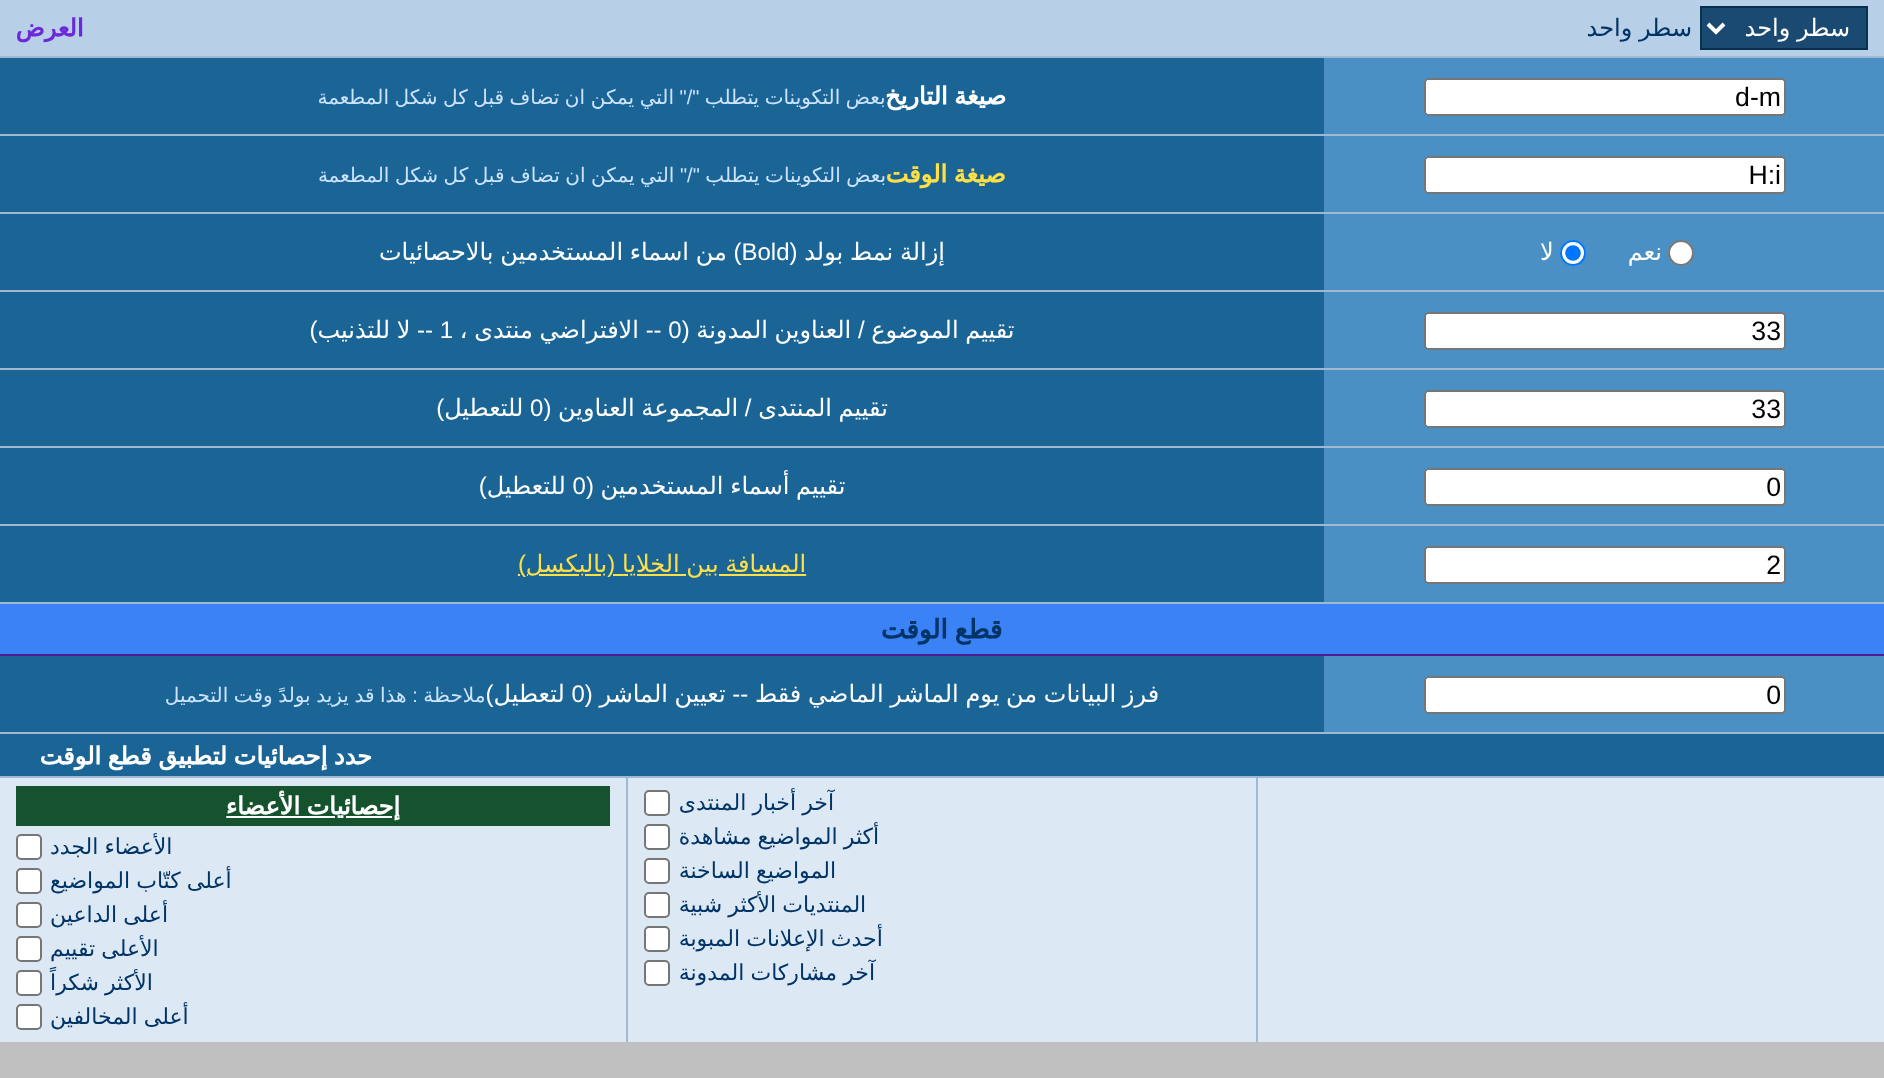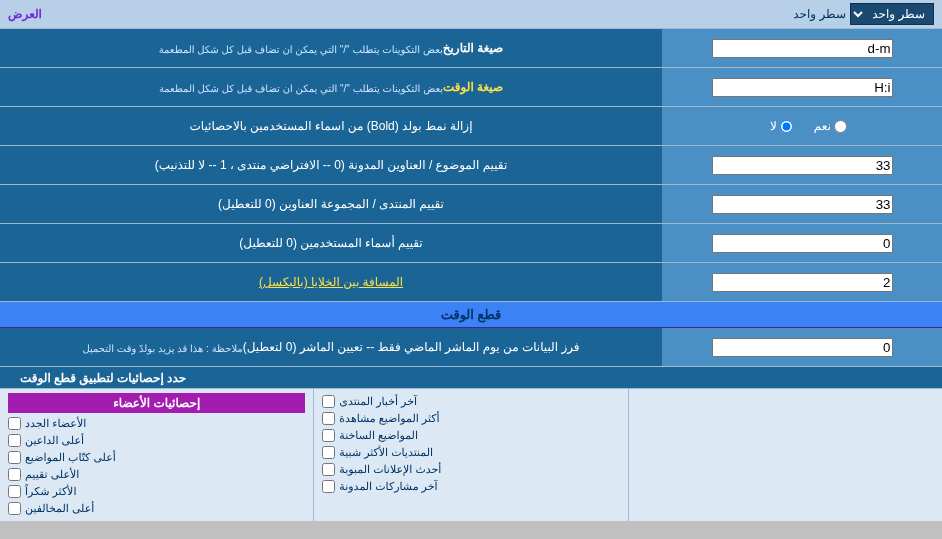--- a/index.html
+++ b/index.html
@@ -52,27 +52,28 @@
     }
     .checkboxes-columns {
       display: flex;
       background: #dce9f5;
     }
     .checkbox-col {
       flex: 1;
       padding: 4px 8px;
     }
     .checkbox-col-header {
-      background: #a21caf;
+      background: #14532d;
       color: white;
       text-align: center;
       padding: 3px 6px;
       font-size: 12px;
       font-weight: bold;
       margin-bottom: 2px;
+      text-decoration: underline;
     }
     .checkbox-item {
       display: flex;
       align-items: center;
       justify-content: flex-end;
       gap: 4px;
       padding: 2px 0;
       font-size: 11px;
       color: #003366;
     }
@@ -250,28 +251,28 @@
       </div>
     </div>
 
     <div class="checkbox-col">
       <div class="checkbox-col-header">إحصائيات الأعضاء</div>
       <div class="checkbox-item">
         <span>الأعضاء الجدد</span>
         <input type="checkbox" style="">
       </div>
       <div class="checkbox-item">
+        <span>أعلى كتّاب المواضيع</span>
+        <input type="checkbox" style="">
+      </div>
+      <div class="checkbox-item">
         <span>أعلى الداعين</span>
         <input type="checkbox" style="">
       </div>
       <div class="checkbox-item">
-        <span>أعلى كتّاب المواضيع</span>
-        <input type="checkbox" style="">
-      </div>
-      <div class="checkbox-item">
         <span>الأعلى تقييم</span>
         <input type="checkbox" style="">
       </div>
       <div class="checkbox-item">
         <span>الأكثر شكراً</span>
         <input type="checkbox" style="">
       </div>
       <div class="checkbox-item">
         <span>أعلى المخالفين</span>
         <input type="checkbox" style="">

